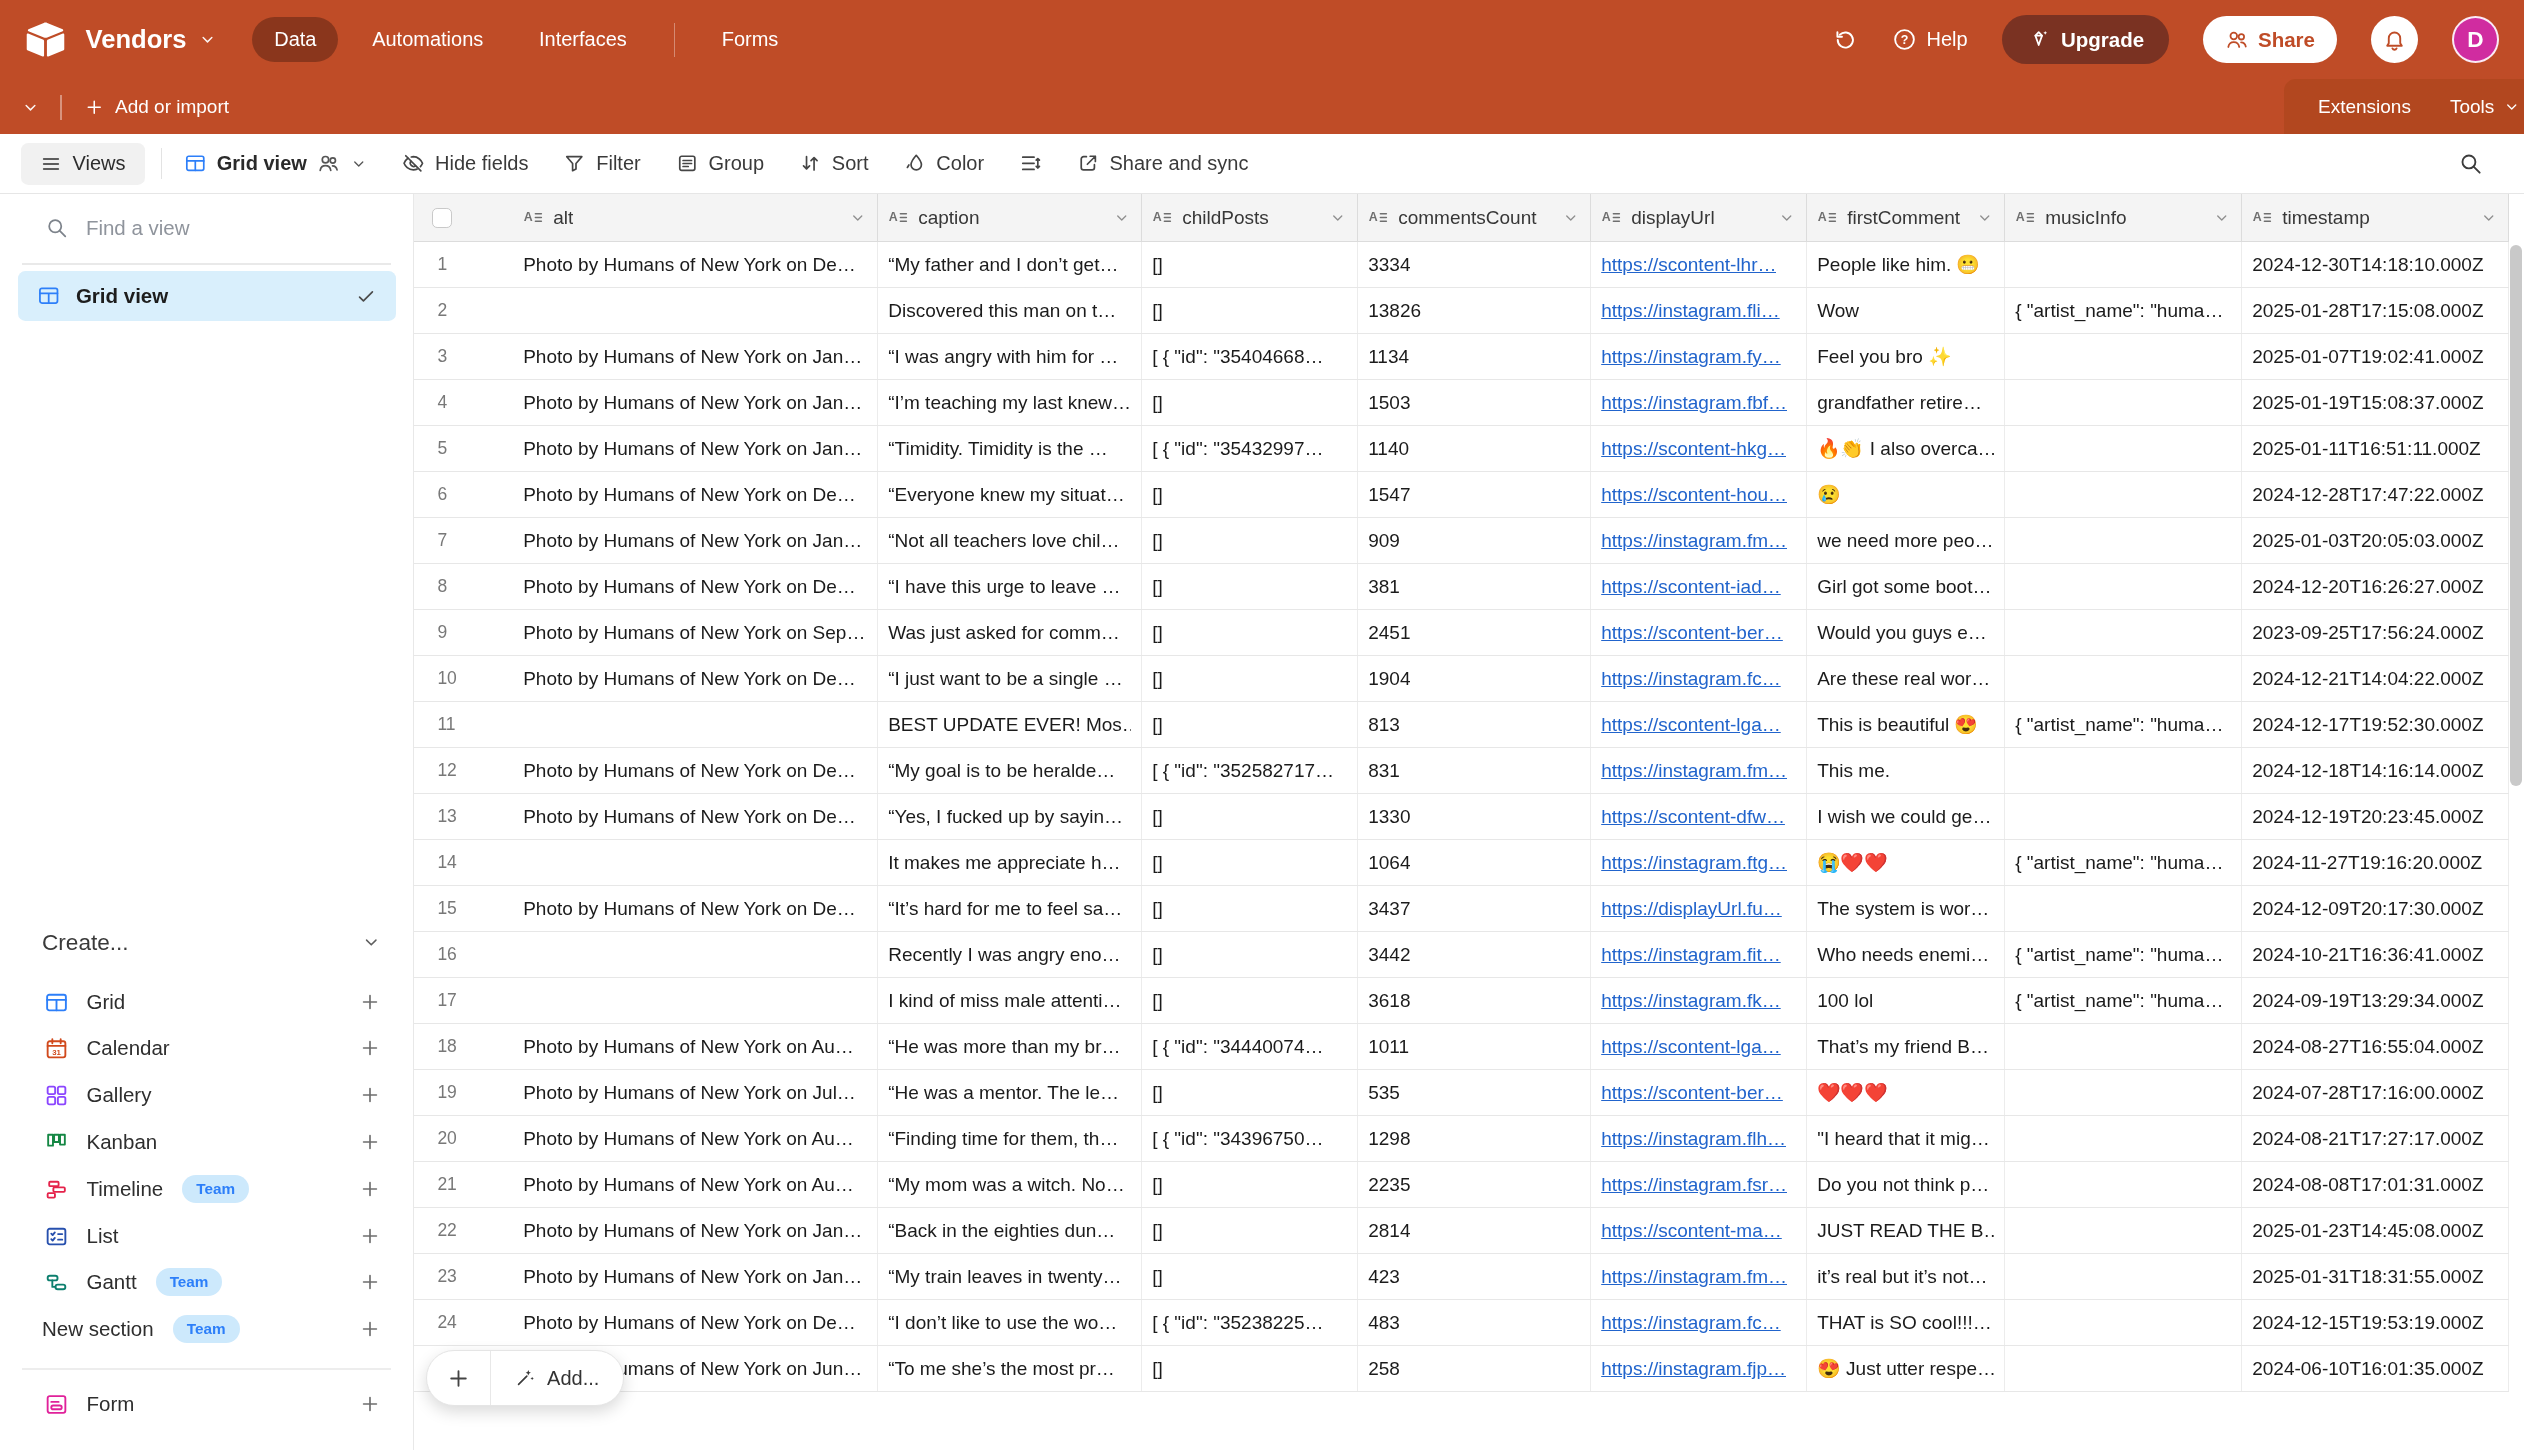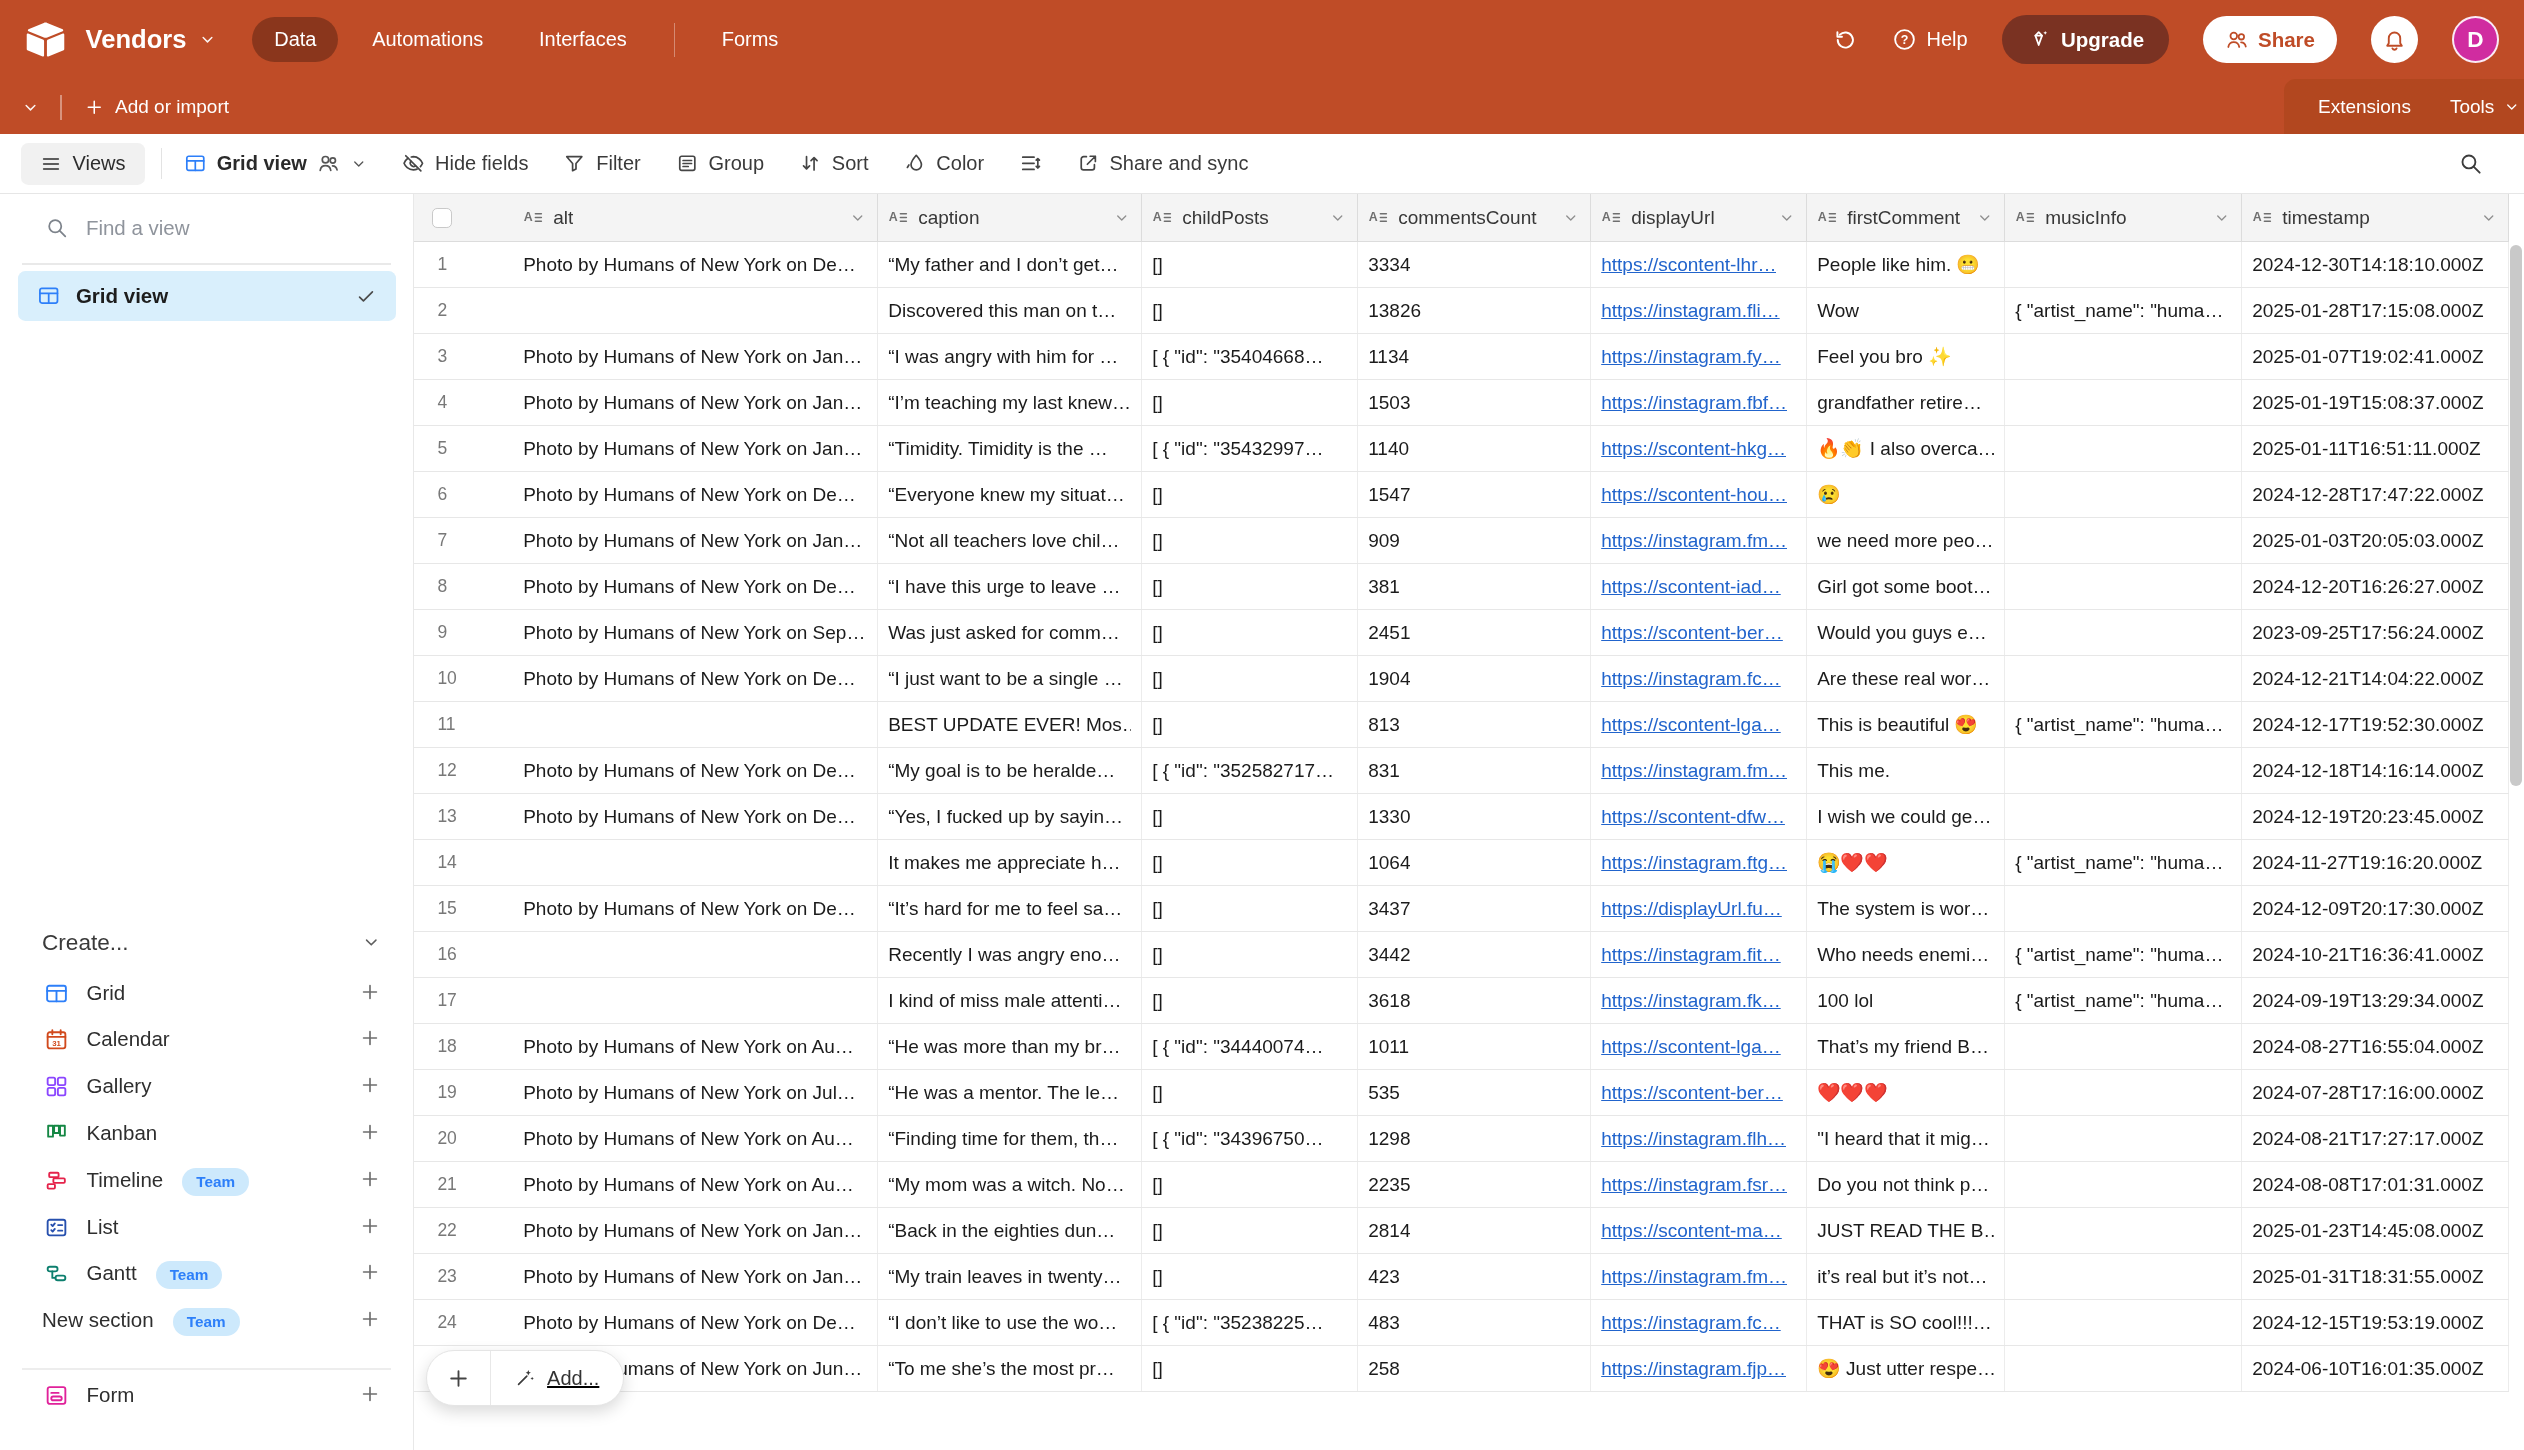--- a/index.html
+++ b/index.html
@@ -89,21 +89,21 @@
   .sb-search .ph { color: #8f949c; }
   .sb-div { position: absolute; top: 69px; left: 22px; right: 22px; height: 1.5px; background: #e9e9e9; }
   .sb-selected { position: absolute; top: 77px; left: 17.5px; right: 17.5px; height: 50px;
     background: var(--selected_view_bg, #d9effc); border-radius: 7.3px; display: flex; align-items: center;
     padding: 0 19px; gap: 16px; font-size: 20.5px; font-weight: 600; color: #1d1d1d; }
   .sb-selected .grid-ic { width: 23.4px; height: 23.4px; color: var(--accent_blue, #2d7ff9); }
   .sb-selected .chk { margin-left: auto; width: 22px; height: 22px; color: #4a4a4a; }
   .sb-create-label { position: absolute; top: 728px; left: 42px; right: 32px; height: 41px;
     display: flex; align-items: center; font-size: 22.6px; color: #3a3a3a; font-weight: 500; }
   .sb-create-label .ic { margin-left: auto; width: 20.5px; height: 20.5px; color: #5f5f5f; }
-  .sb-item { position: absolute; left: 44px; right: 32px; height: 42px; display: flex; align-items: flex-start;
+  .sb-item { position: absolute; left: 44px; right: 32px; height: 42px; display: flex; align-items: center;
     gap: 17.5px; font-size: 20.5px; color: #2e2e2e; }
   .sb-item.noicon { left: 42px; }
   .sb-item .icon { width: 25px; height: 25px; }
   .sb-item .plus { margin-left: auto; width: 22px; height: 22px; color: #6d6d6d; }
   .badge { background: var(--badge_bg, #cde9fc); color: var(--badge_text, #2d7ff9); font-size: 15.3px;
     font-weight: 600; padding: 5.1px 14px; border-radius: 730px; margin-left: 1.5px; }
   .sb-item-div { position: absolute; left: 22px; right: 22px; top: 1174px; height: 1.5px; background: #ededed; }
 
   
   .gridpane { position: relative; flex: 1; background: #fff; overflow: hidden; }
@@ -122,21 +122,21 @@
     border-right: 0.7px solid #ececec; overflow: hidden; white-space: nowrap; }
   .gcell .txt { overflow: hidden; white-space: nowrap; }
   .rownum { width: 99px; border-right: none; color: #787878; font-size: 17.5px; padding-left: 23.4px; }
   .link { color: var(--link, #2164cc); text-decoration: underline; }
 
   .vthumb { position: absolute; right: 2.9px; top: 51px; width: 12.4px; height: 541px;
     background: #c9c9c9; border-radius: 6.6px; }
 
   .add-pill { position: absolute; left: 11.7px; top: 1156px; height: 56px; background: #fff;
     border: 0.7px solid #e5e5e5; border-radius: 730px; box-shadow: 0 5.8px 16px rgba(0,0,0,.15);
-    display: flex; align-items: stretch; overflow: hidden; z-index: 5; text-decoration: underline; }
+    display: flex; align-items: stretch; overflow: hidden; z-index: 5; }
   .pill-plus { width: 64px; display: flex; align-items: center; justify-content: center; color: #444;
     border-right: 0.7px solid #e8e8e8; }
   .pill-plus .ic { width: 25px; height: 25px; }
   .pill-add { display: flex; align-items: center; gap: 11px; padding: 0 23.4px; font-size: 20px; color: #333; }
   .pill-add .ic { width: 22px; height: 22px; color: #3b3b3b; }
 
   .gfooter { position: absolute; left: 0; right: 0; bottom: 0; height: 48px; background: #fff;
     border-top: 0.7px solid #e0e0e0; z-index: 4; }
   .records { position: absolute; left: 11.7px; top: 7.3px; font-size: 18px; color: #474747; }
   .hthumb { position: absolute; left: 4.4px; top: 26px; width: 953px; height: 17.5px;

